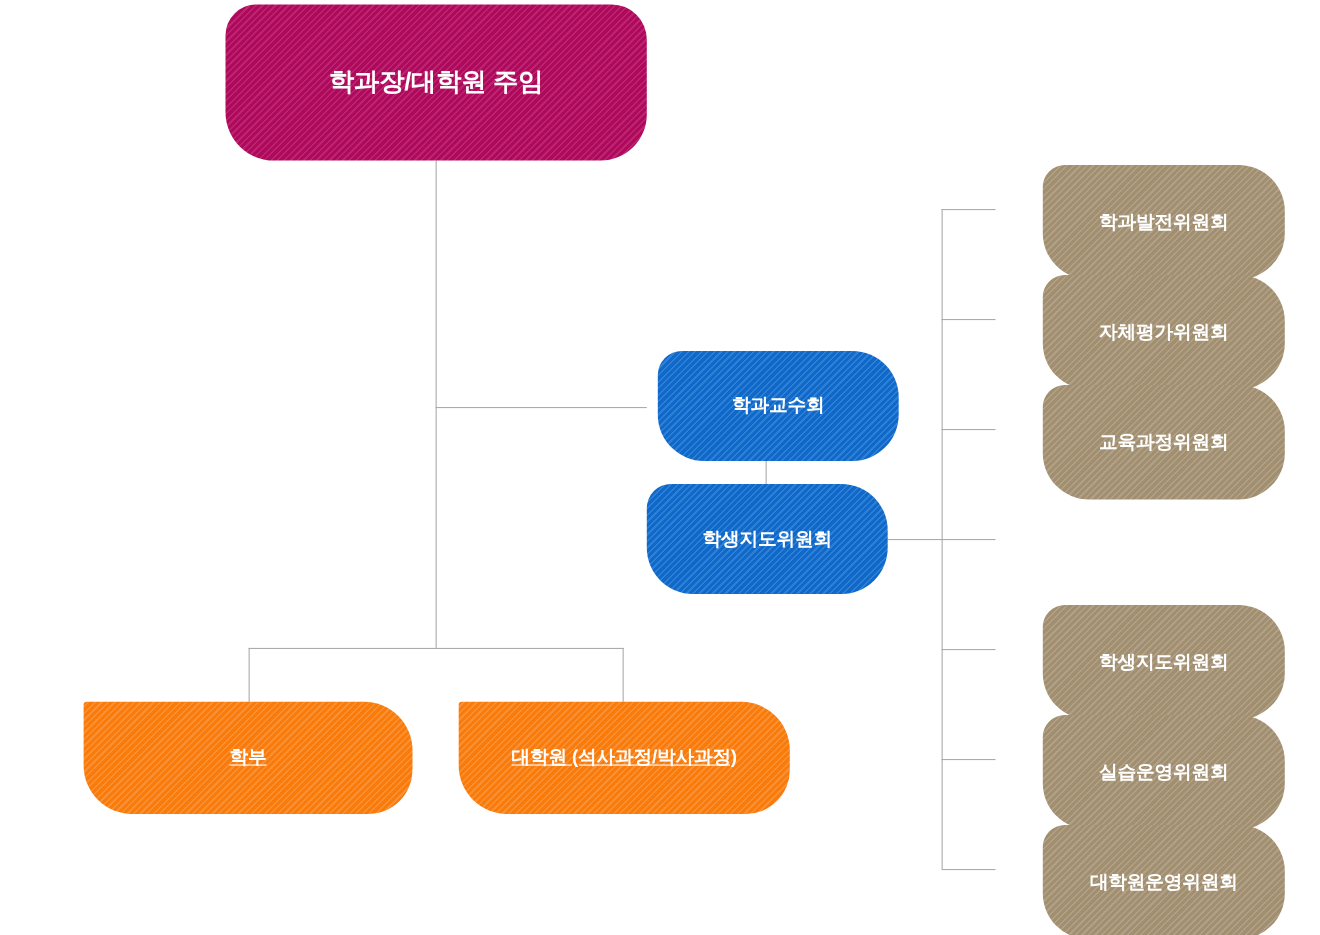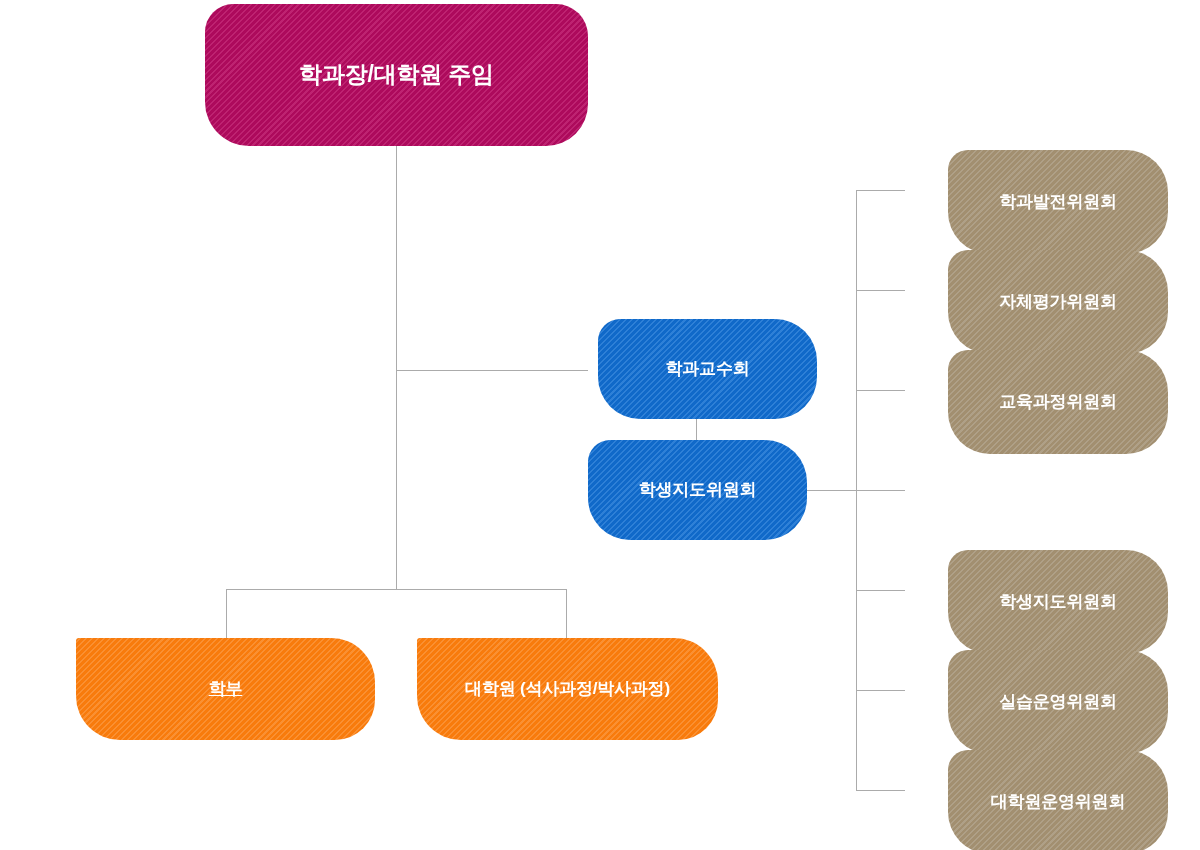--- a/index.html
+++ b/index.html
@@ -55,21 +55,21 @@
     background: #ababab;
   }
   .h { height: 1px; }
   .v { width: 1px; }
 
   
   #node-head       { left: 205px; top: 4px;   width: 383px; height: 142px; }
   #node-faculty    { left: 588px; top: 319px; width: 219px; height: 100px; margin-left: 10px; }
   #node-committees { left: 588px; top: 440px; width: 219px; height: 100px; }
   #node-undergrad  { left: 76px;  top: 638px; width: 299px; height: 102px; text-decoration: underline; }
-  #node-grad       { left: 417px; top: 638px; width: 301px; height: 102px; }
+  #node-grad       { left: 417px; top: 638px; width: 301px; height: 102px; text-decoration: underline; }
   .committee { left: 948px; width: 220px; height: 104px; }
   #committee-0 { top: 150px; }
   #committee-1 { top: 250px; }
   #committee-2 { top: 350px; }
   #committee-3 { top: 450px; }
   #committee-4 { top: 550px; }
   #committee-5 { top: 650px; }
   #committee-6 { top: 750px; }
 
   

